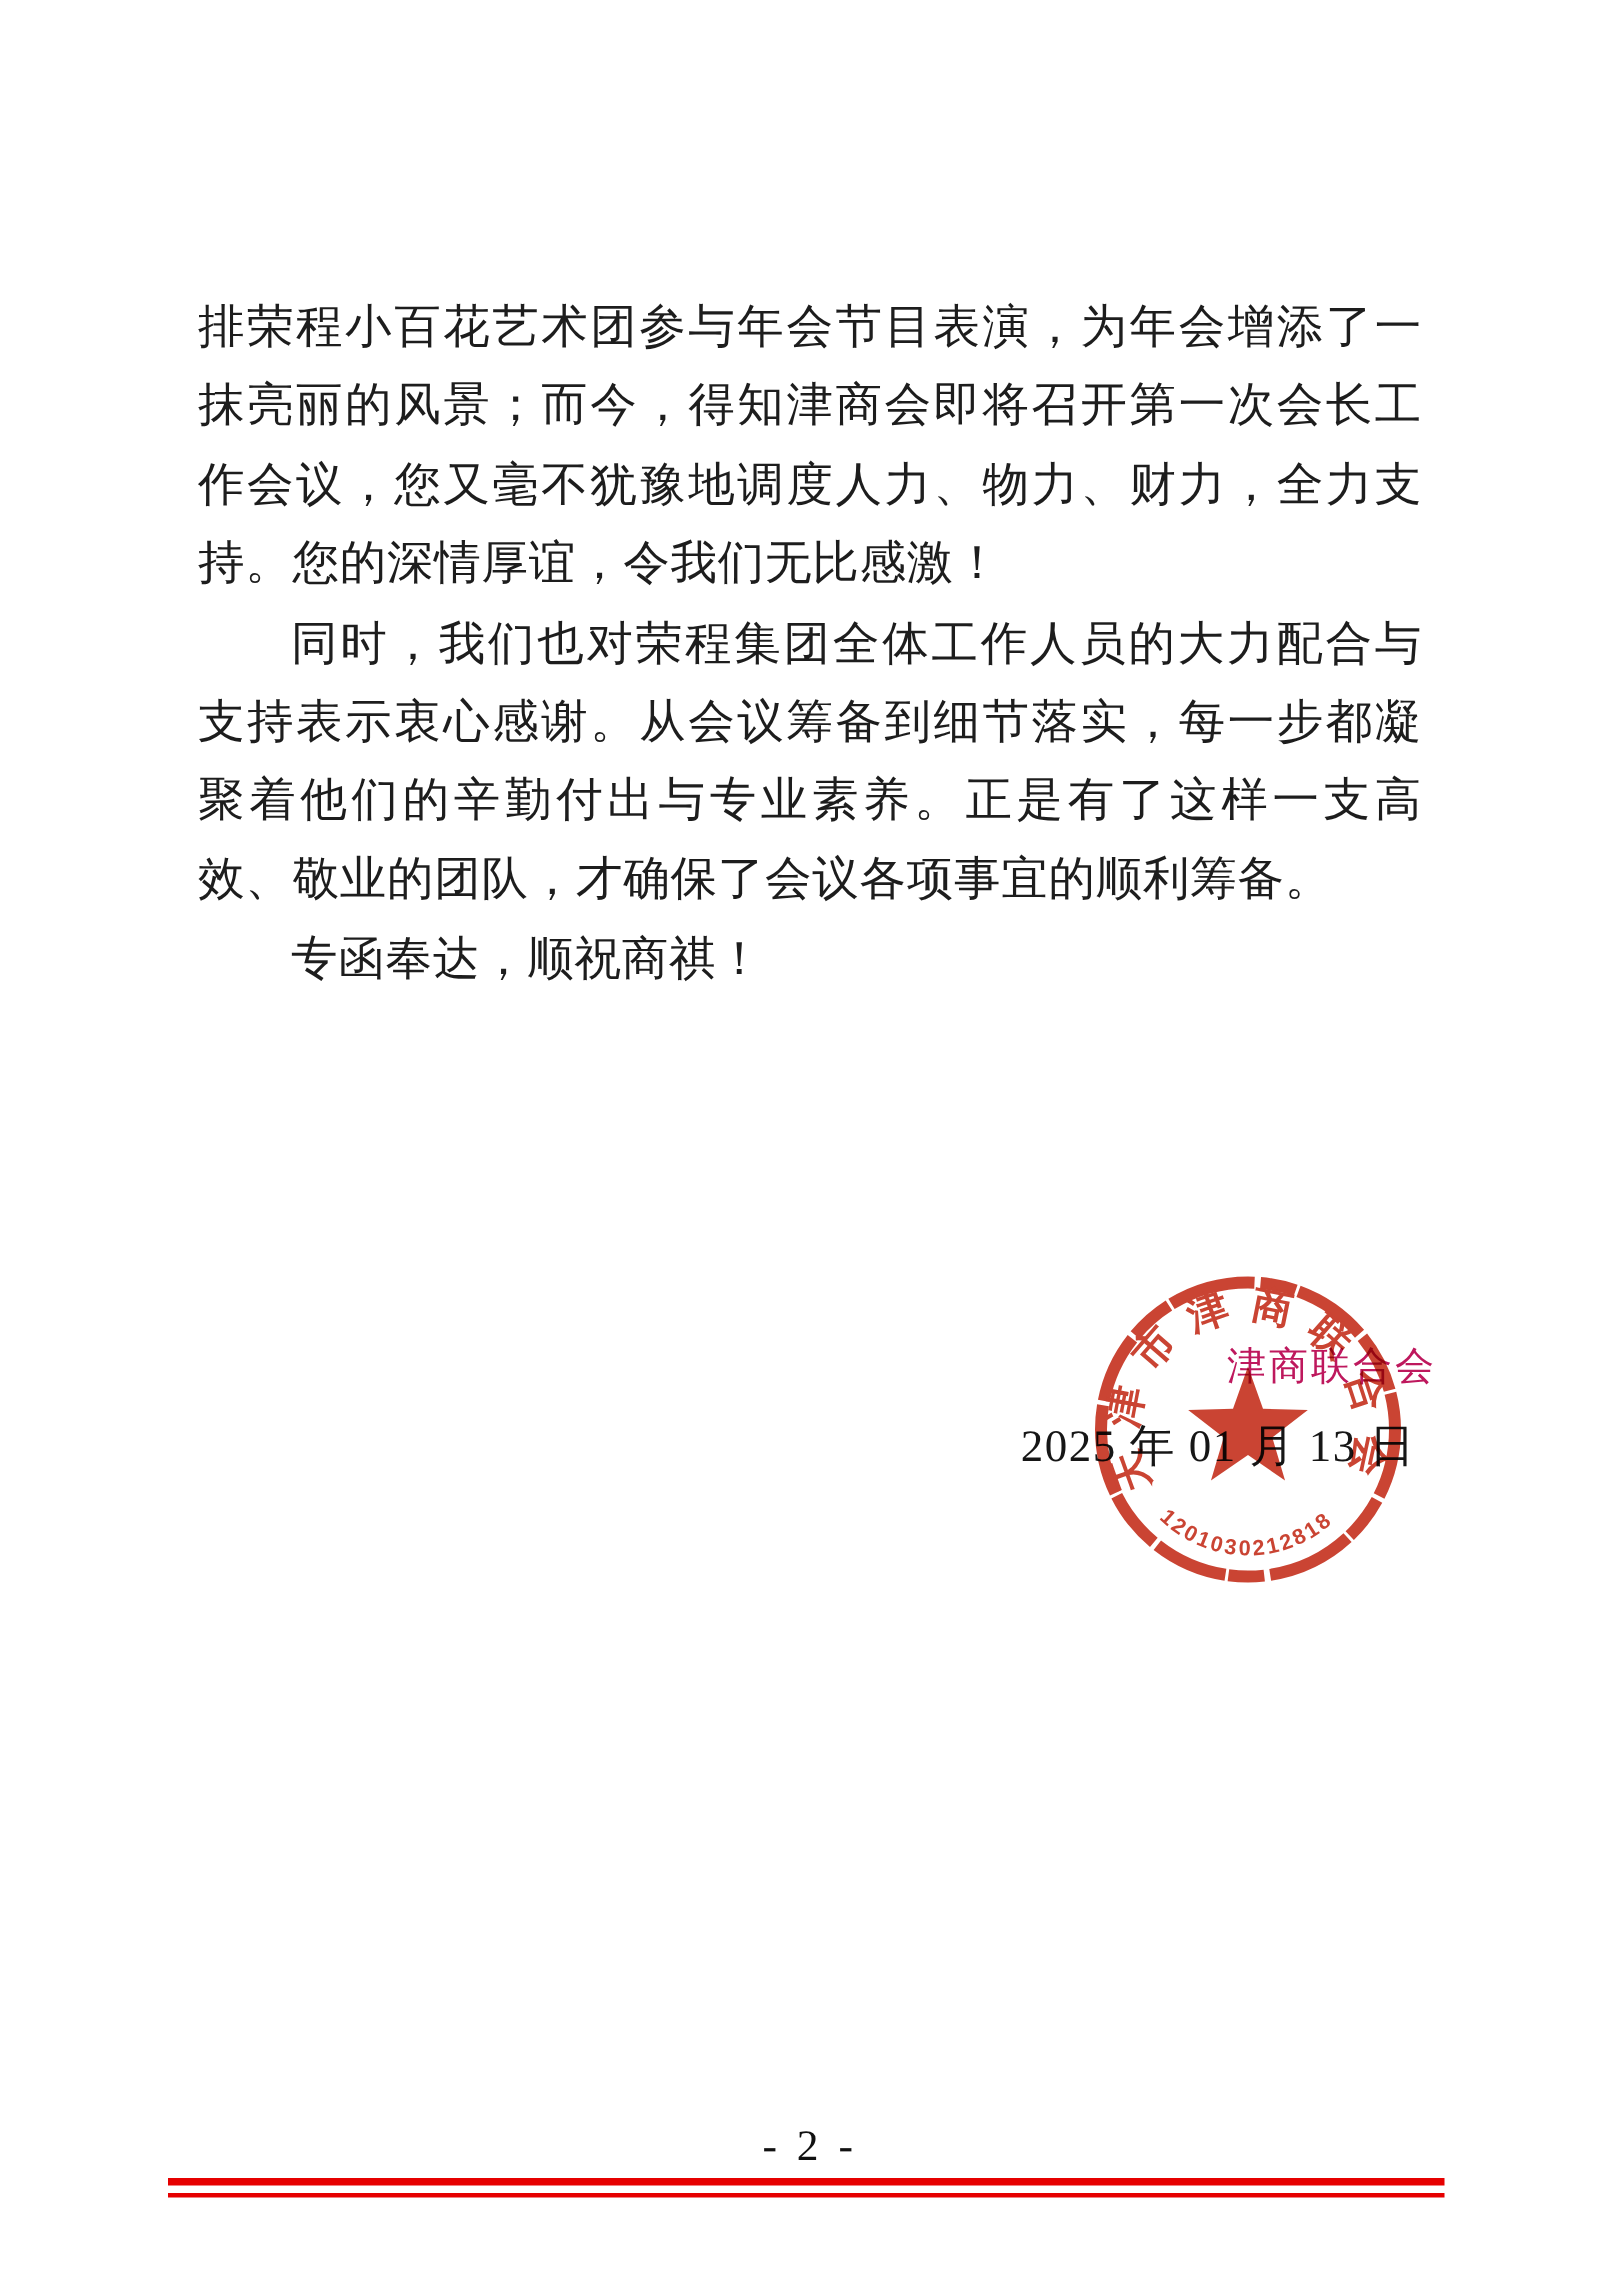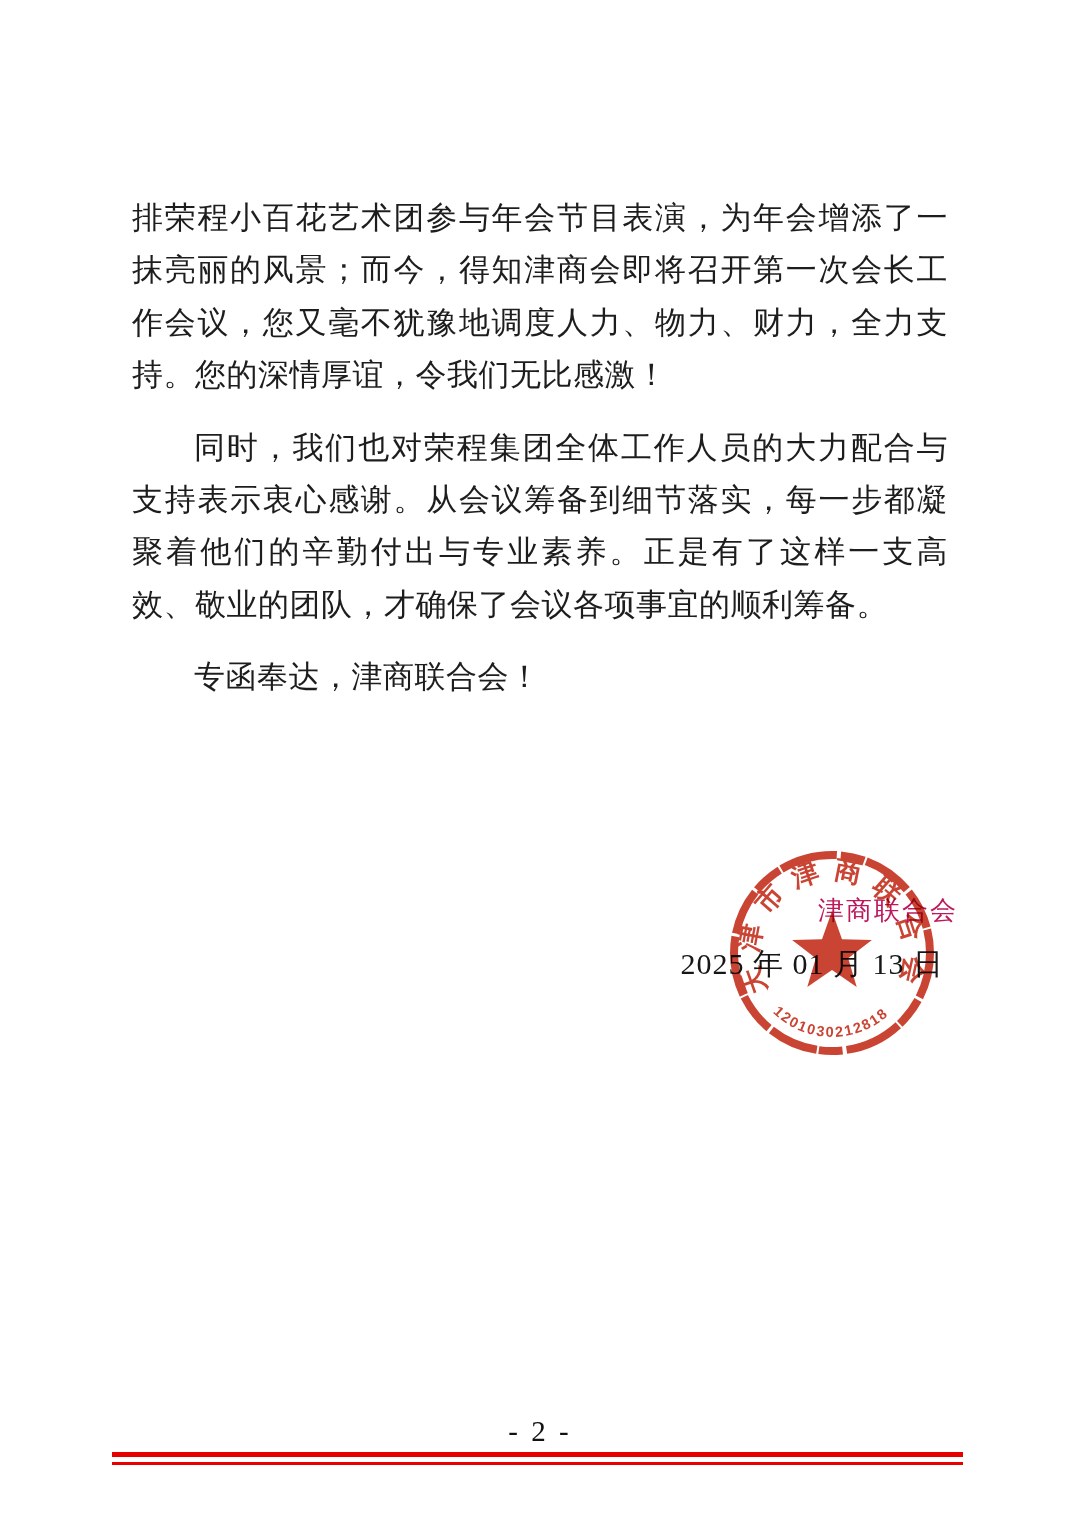--- a/index.html
+++ b/index.html
@@ -25,21 +25,21 @@
   }
   .letter-body p.para {
     margin: 0;
     font-size: 31px;
     line-height: 52.4px;
     letter-spacing: 0.5px;
     text-align: justify;
     text-justify: inter-character;
     word-break: break-all;
   }
-  .letter-body p.para + p.para { margin-top: 20px; }
+  .letter-body p.para + p.para { margin-top: 1px; }
   .letter-body p.indent { text-indent: 2em; }
 
   
   .signature {
     position: absolute;
     top: 893px;
     right: 122px;
     font-size: 26px;
     letter-spacing: 2px;
     color: #be185d;
@@ -114,21 +114,21 @@
   }
 </style>
 </head>
 <body>
 
 <div class="page">
 
   <div class="letter-body">
     <p class="para">排荣程小百花艺术团参与年会节目表演，为年会增添了一抹亮丽的风景；而今，得知津商会即将召开第一次会长工作会议，您又毫不犹豫地调度人力、物力、财力，全力支持。您的深情厚谊，令我们无比感激！</p>
     <p class="para indent">同时，我们也对荣程集团全体工作人员的大力配合与支持表示衷心感谢。从会议筹备到细节落实，每一步都凝聚着他们的辛勤付出与专业素养。正是有了这样一支高效、敬业的团队，才确保了会议各项事宜的顺利筹备。</p>
-    <p class="para indent">专函奉达，津商联合会！</p>
+    <p class="para indent">专函奉达，顺祝商祺！</p>
   </div>
 
   <div class="signature">津商联合会</div>
 
   <div class="date-line">2025 年 01 月 13 日</div>
 
   <svg class="stamp" viewBox="0 0 212 212" xmlns="http://www.w3.org/2000/svg">
     <defs>
       <path id="ringTextPath" d="M 41.9,143 A 74,74 0 1 1 170.1,143" fill="none"></path>
       <path id="codeTextPath" d="M 46.6,165.4 A 84,84 0 0 0 168.4,162.2" fill="none"></path>

